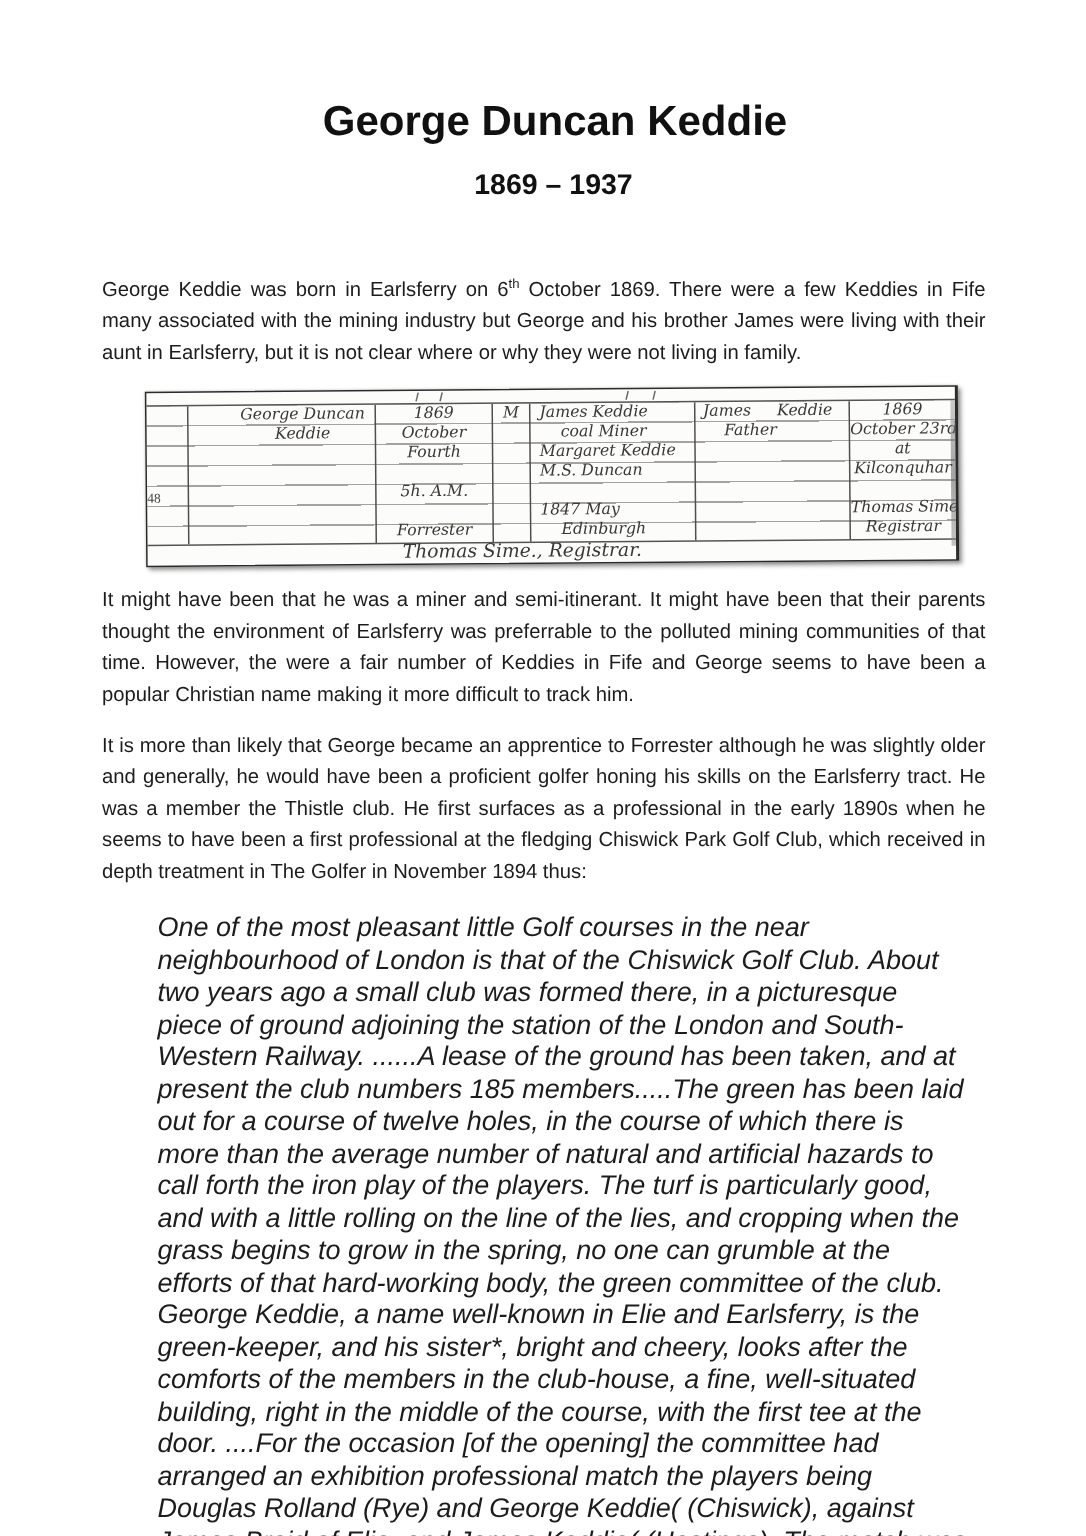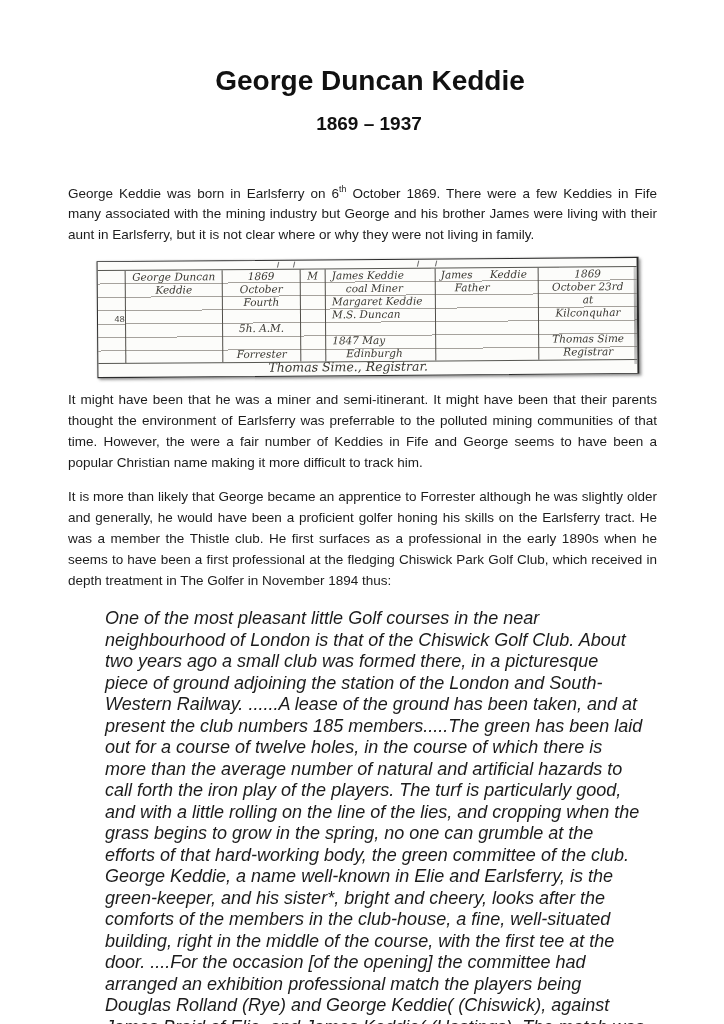--- a/index.html
+++ b/index.html
@@ -93,43 +93,43 @@
       transparent 0px, transparent 12.4px,
       rgba(95,88,80,0.55) 12.4px, rgba(95,88,80,0.55) 13.4px);
   }
   .cert-col {
     border-right: 1px solid #514f4a;
     box-sizing: border-box;
     overflow: hidden;
   }
   .cert-col:last-child { border-right: none; }
   .c-entry  { width: 28px; }
-  .c-name   { width: 97px; text-align: center; }
+  .c-name   { width: 97px; text-align: center; margin-left: 28px; }
   .c-date   { width: 78px; text-align: center; }
   .c-sex    { width: 25px; text-align: center; }
   .c-parents{ width: 110px; padding-left: 6px; }
   .c-inform { width: 103px; padding-left: 5px; }
   .c-reg    { flex: 1; text-align: center; }
   .slot {
     height: 13px;
     line-height: 13px;
     white-space: nowrap;
   }
   .hw {
     font-family: "DejaVu Serif", serif;
     font-style: italic;
     font-size: 10.5px;
     color: #3a3832;
   }
   .print-num {
-    font-family: Liberation Mono, monospace;
+    font-family: Liberation Serif, serif;
     font-size: 9px;
     color: #474540;
-    text-align: right;
-    margin-top: 44px;
+    text-align: left;
+    margin-top: 56px;
   }
   .ind  { padding-left: 14px; }
   .spread { word-spacing: 14px; }
   .cert-signature {
     position: absolute;
     left: 170px;
     bottom: 1px;
     font-size: 12.5px;
     white-space: nowrap;
   }

